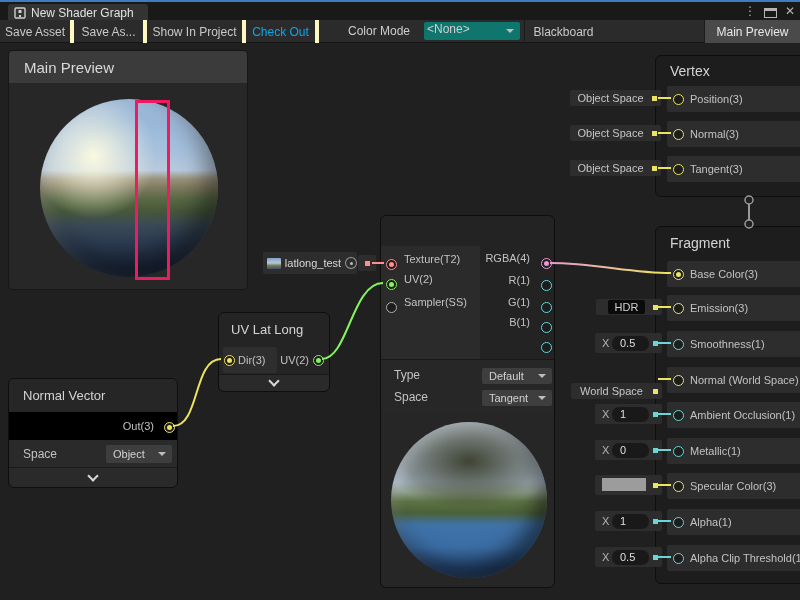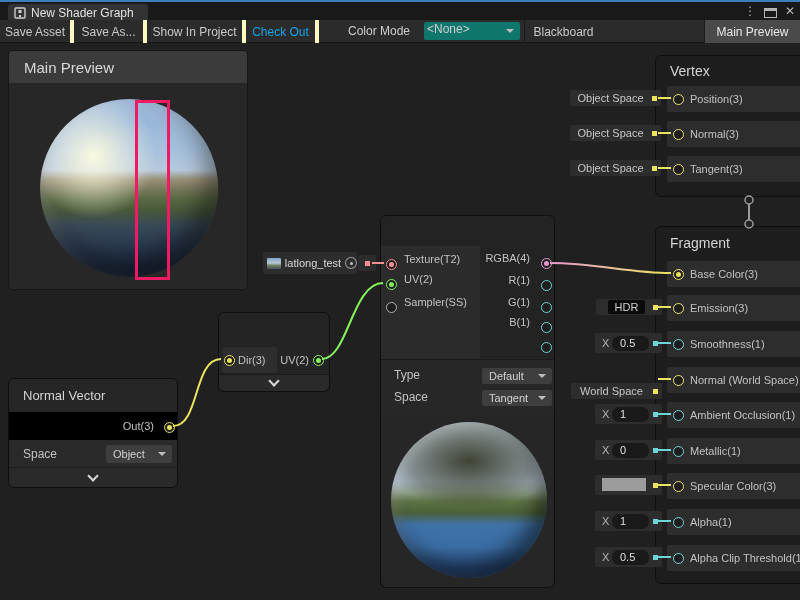--- a/index.html
+++ b/index.html
@@ -284,20 +284,21 @@
 <div class="pill" style="left:263px;top:252px;width:94px;height:22px;z-index:2;">
   <span id="tex-thumb" style="margin-left:4px;"></span>
   <span style="margin-left:4px;color:#d8d8d8;">latlong_test</span>
   <span class="picker" style="margin-left:4px;"></span>
 </div>
 <div class="pill" style="left:358px;top:255px;width:18px;height:16px;">
   <span class="ind i-tex" style="right:6px;"></span>
 </div>
 
 <div class="node" style="left:218px;top:312px;width:112px;height:80px;background:#242424;">
+  <div class="node-title" style="height:32px;padding-left:12px;">UV Lat Long</div>
   <div class="abs" style="left:4px;top:34px;width:54px;height:26px;background:#2e2e2e;border-radius:2px;"></div>
   <span class="port vec3 conn" style="left:4.5px;top:41.5px;"></span>
   <span class="rowlabel" style="left:19px;top:34px;">Dir(3)</span>
   <span class="rowlabel" style="right:20px;top:34px;">UV(2)</span>
   <span class="port vec2 conn" style="left:93.5px;top:41.5px;"></span>
   <div class="chevrow" style="height:17px;">
     <span class="chev"></span>
   </div>
 </div>
 

